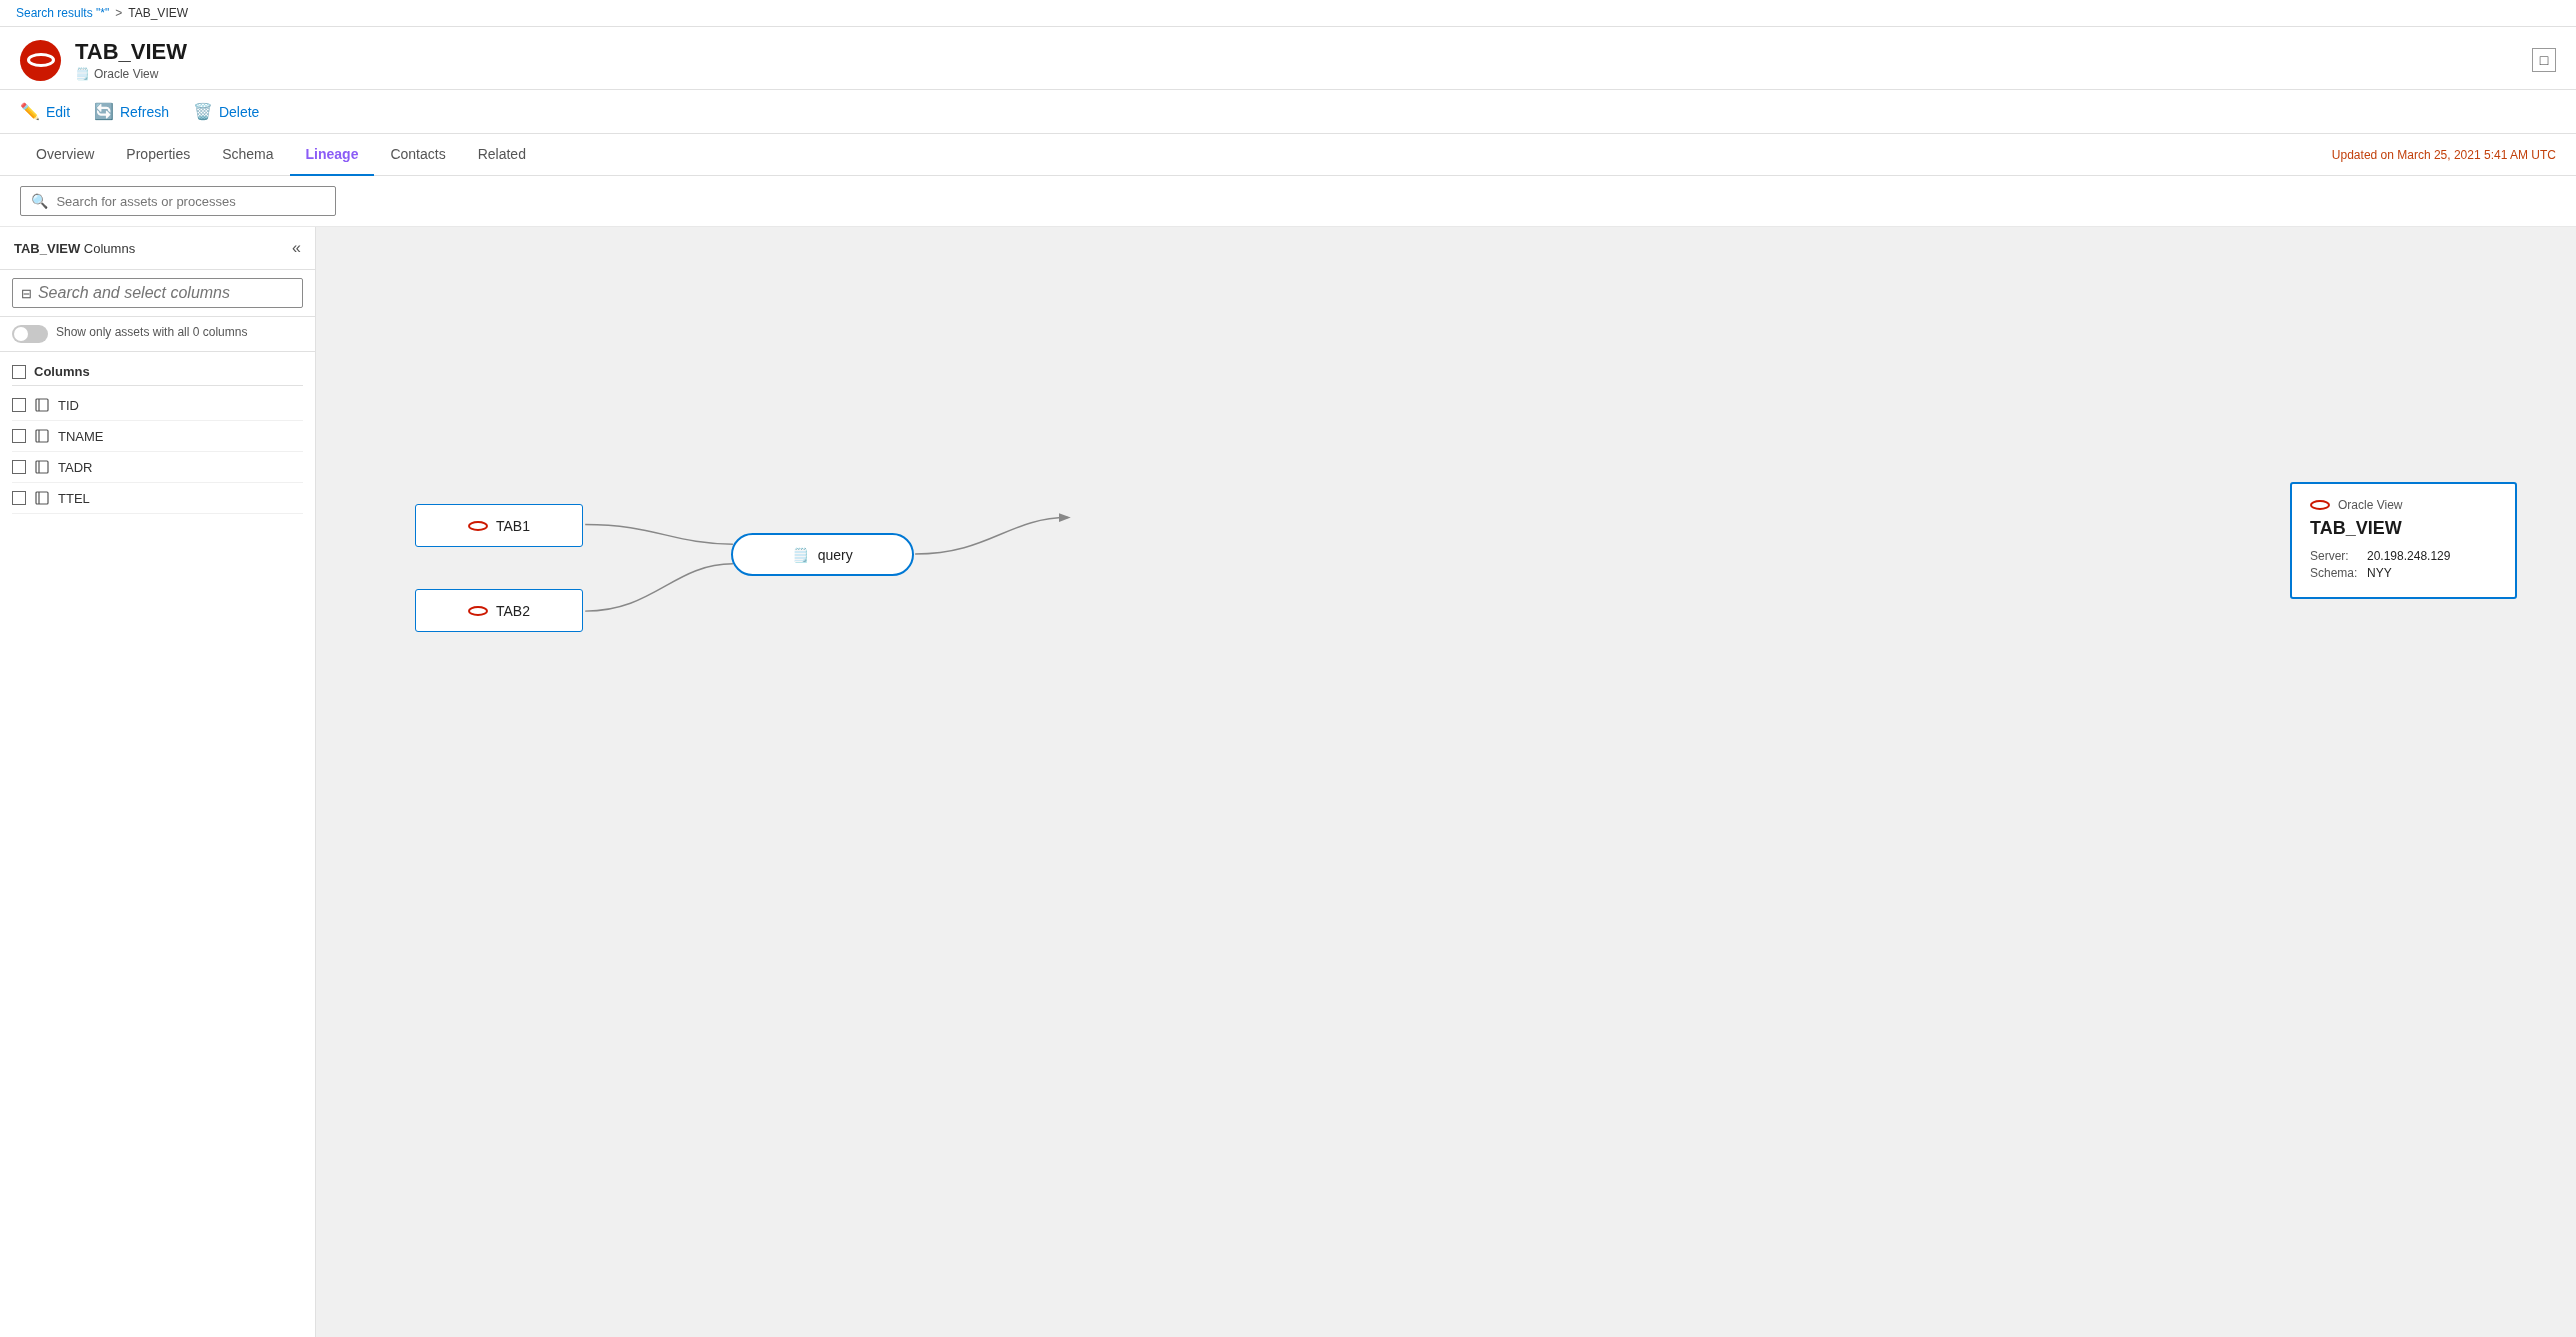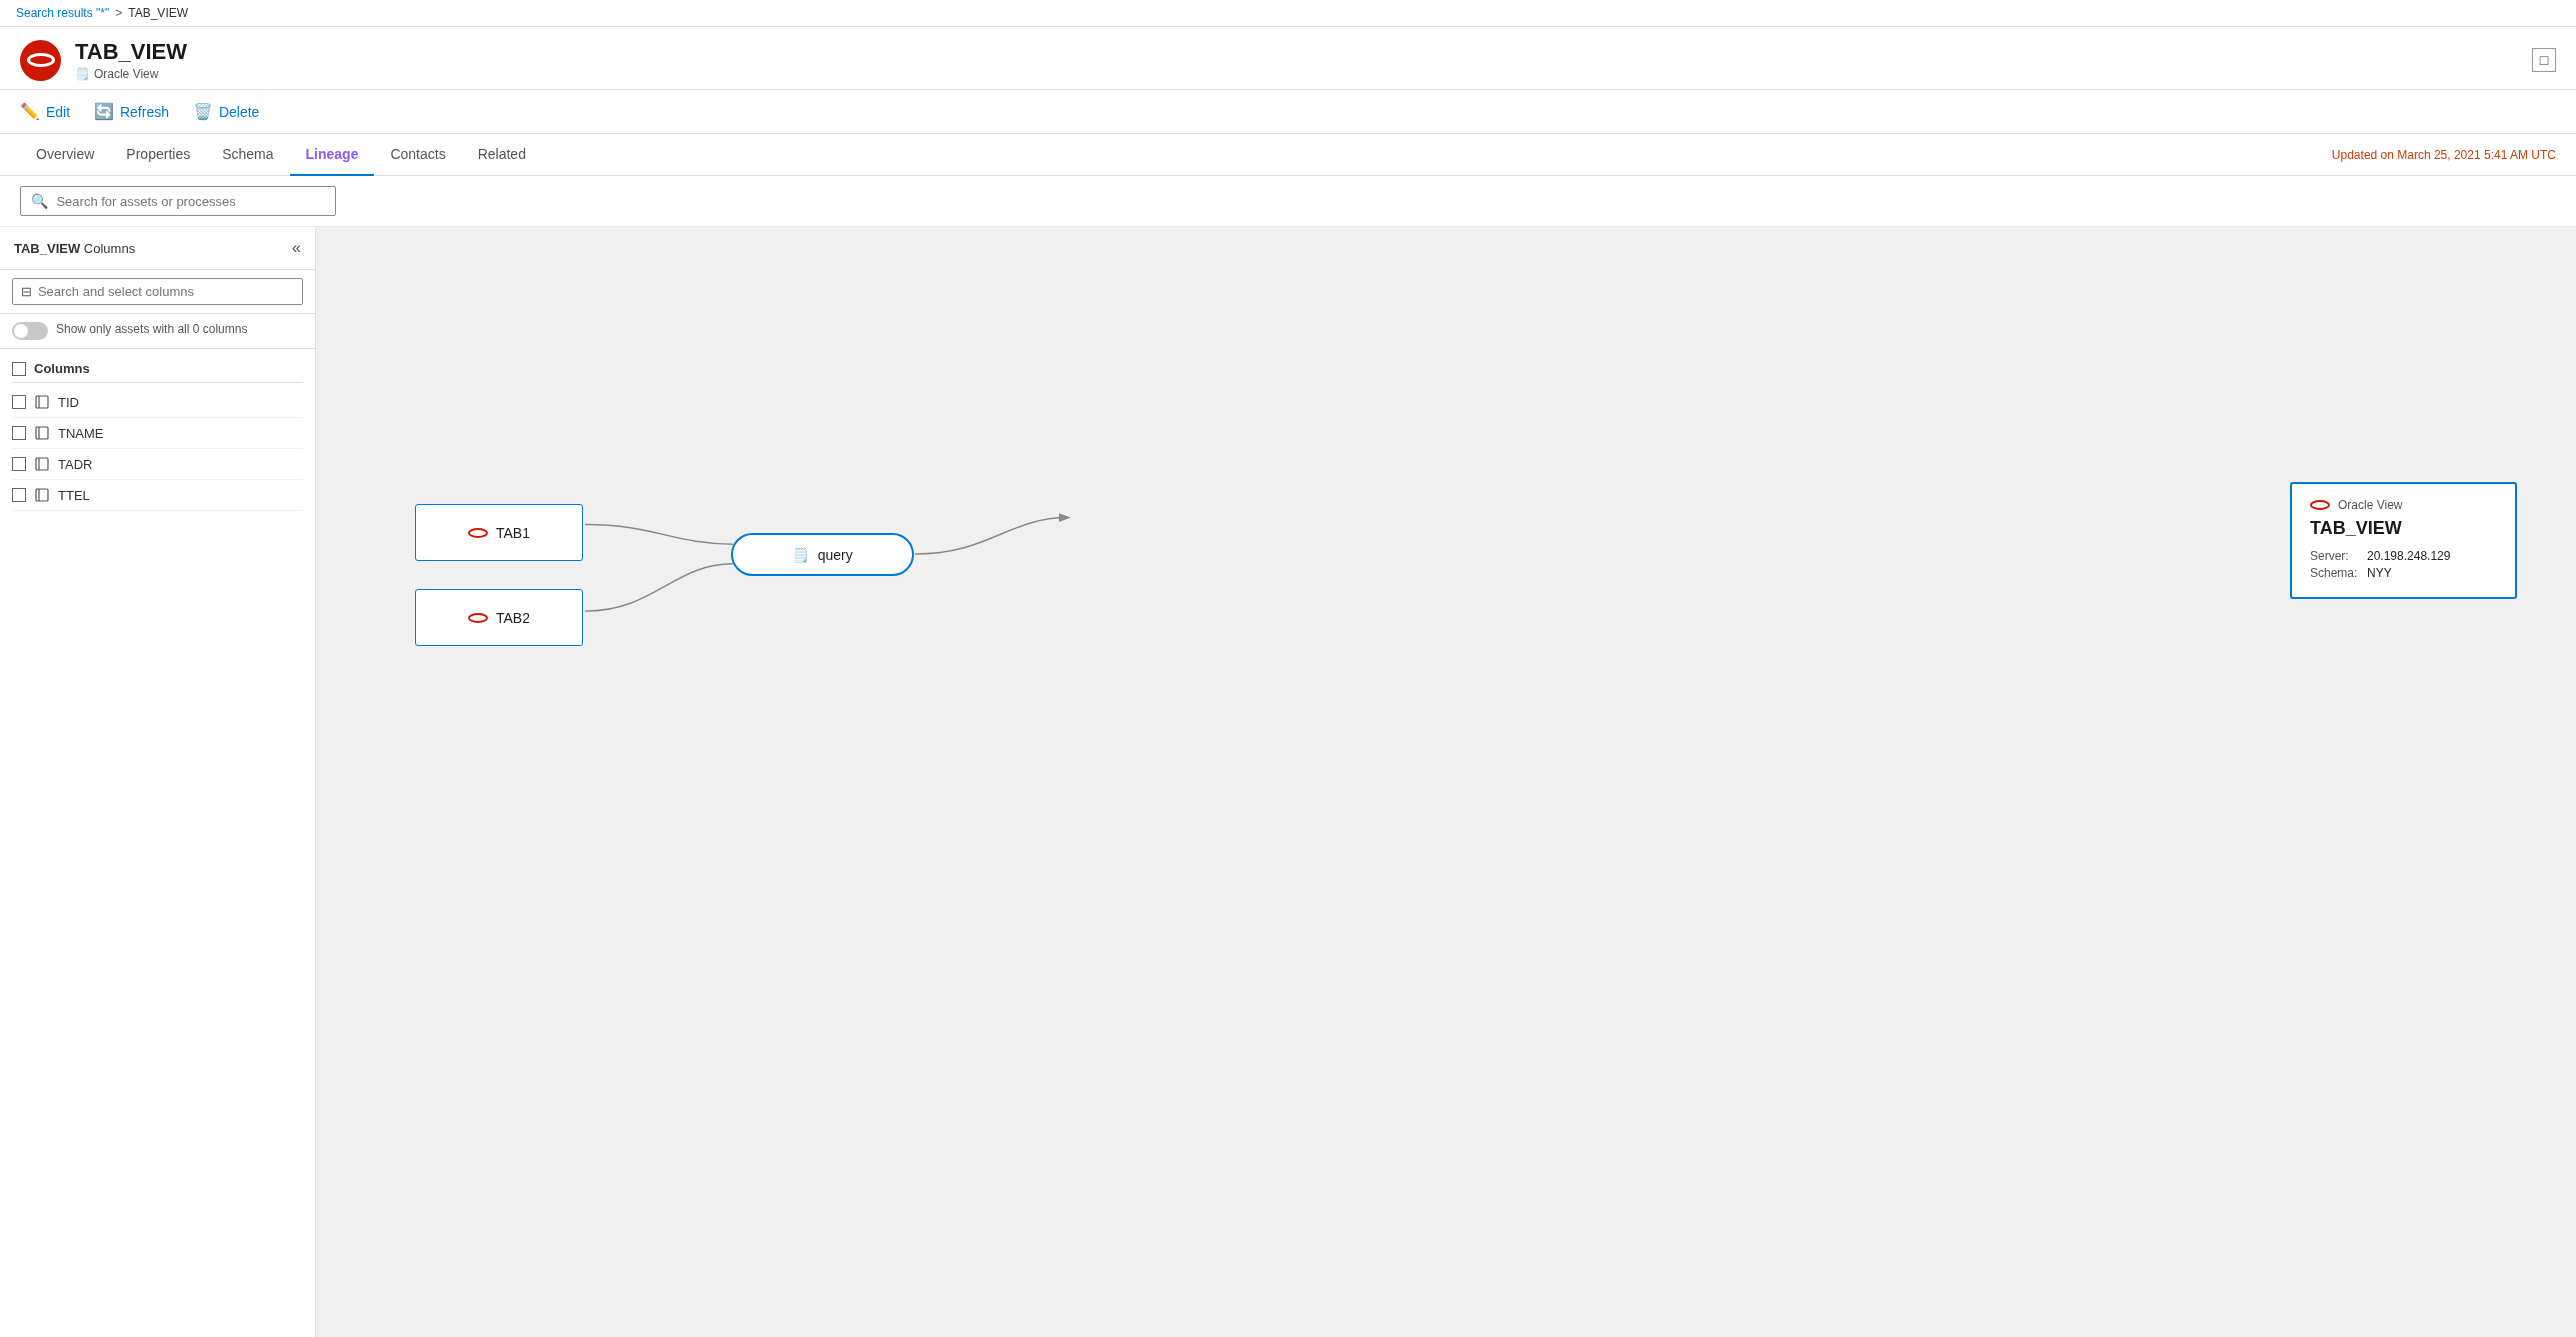--- a/index.html
+++ b/index.html
@@ -45,42 +45,42 @@
     
     .sidebar { width: 316px; border-right: 1px solid #e0e0e0; display: flex; flex-direction: column; overflow: hidden; flex-shrink: 0; }
     .sidebar-header { padding: 12px 14px; display: flex; align-items: center; justify-content: space-between; border-bottom: 1px solid #e0e0e0; }
     .sidebar-title { font-size: 13px; }
     .sidebar-title-bold { font-weight: 700; }
     .sidebar-collapse { cursor: pointer; color: #555; font-size: 16px; }
 
     .sidebar-filter { padding: 8px 12px; border-bottom: 1px solid #e0e0e0; }
     .filter-input { display: flex; align-items: center; border: 1px solid #8a8a8a; border-radius: 2px; padding: 5px 8px; gap: 6px; width: 100%; }
     .filter-icon { color: #555; font-size: 13px; }
-    .filter-input input { border: none; outline: none; font-size: 13px; color: #a21caf; width: 100%; background: transparent; }
+    .filter-input input { border: none; outline: none; font-size: 16px; color: #a21caf; width: 100%; background: transparent; font-style: italic; }
 
     .sidebar-toggle-row { padding: 8px 12px; display: flex; align-items: flex-start; gap: 8px; border-bottom: 1px solid #e0e0e0; }
     .toggle-switch { width: 36px; height: 18px; background: #c8c8c8; border-radius: 9px; position: relative; cursor: pointer; }
     .toggle-knob { width: 14px; height: 14px; background: #fff; border-radius: 50%; position: absolute; top: 2px; left: 2px; }
     .toggle-label { font-size: 12px; color: #555; }
 
     .columns-list { flex: 1; overflow-y: auto; padding: 6px 12px; }
     .column-header-row { display: flex; align-items: center; gap: 8px; padding: 6px 0; border-bottom: 1px solid #e0e0e0; margin-bottom: 4px; }
     .column-header-label { font-weight: 600; font-size: 13px; }
     .column-item { display: flex; align-items: center; gap: 8px; padding: 7px 0; border-bottom: 1px solid #f0f0f0; }
     .checkbox { width: 14px; height: 14px; border: 1px solid #666; display: inline-block; flex-shrink: 0; cursor: pointer; }
     .col-icon { width: 16px; height: 16px; display: flex; align-items: center; justify-content: center; flex-shrink: 0; }
     .col-icon svg { width: 14px; height: 14px; }
     .col-name { font-size: 13px; color: #333; }
 
     
     .canvas { flex: 1; background: #f0f0f0; position: relative; overflow: hidden; }
     .lineage-svg { position: absolute; top: 0; left: 0; width: 100%; height: 100%; }
 
     .node-box { position: absolute; background: #fff; border: 1.5px solid #0078d4; border-radius: 3px; display: flex; align-items: center; justify-content: center; gap: 8px; }
-    .node-box.source { width: 168px; height: 57px; }
+    .node-box.source { width: 168px; height: 43px; }
     .node-box.process { width: 183px; height: 43px; border-radius: 22px; border: 2px solid #0078d4; }
 
     .node-label { font-size: 14px; font-weight: 500; color: #222; }
     .node-icon-oracle { width: 20px; height: 10px; border: 2.5px solid #cc1800; border-radius: 50%; display: inline-block; }
     .node-icon-doc { font-size: 14px; color: #555; }
 
     
     .detail-card { position: absolute; background: #fff; border: 2px solid #0078d4; border-radius: 3px; padding: 14px 18px; width: 227px; }
     .detail-card-header { display: flex; align-items: center; gap: 8px; margin-bottom: 6px; }
     .detail-card-type { font-size: 12px; color: #555; }

